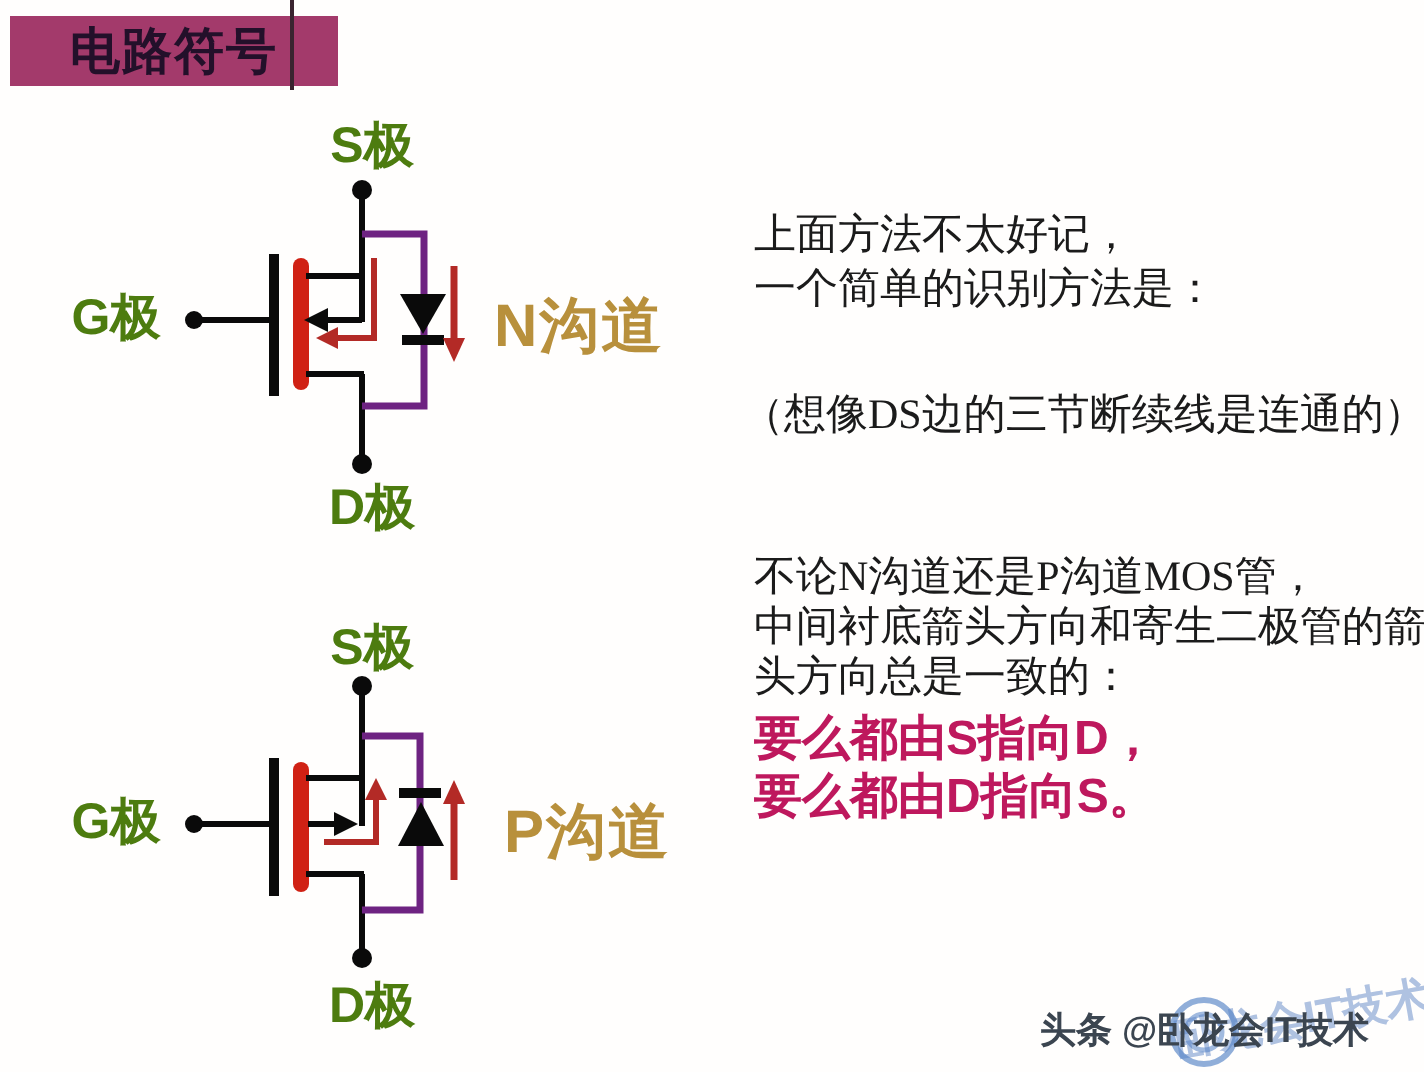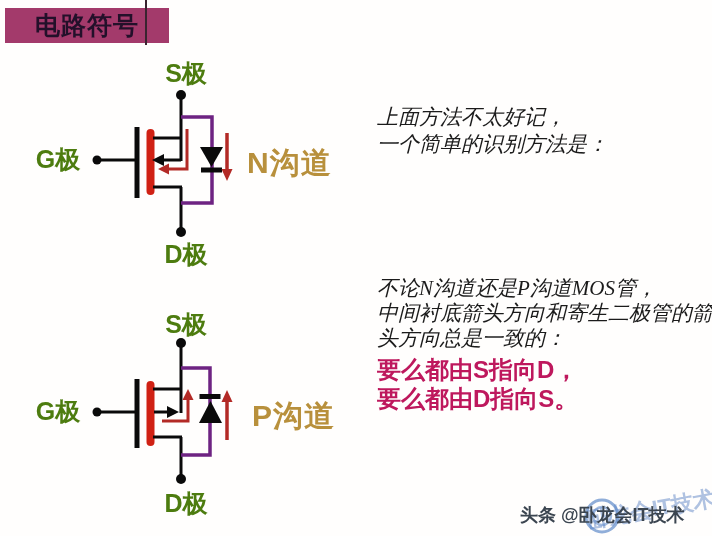--- a/index.html
+++ b/index.html
@@ -30,21 +30,21 @@
   }
   .chan-label{
     position:absolute;font-family:"Liberation Sans", sans-serif;
     font-size:30px;font-weight:bold;color:#b8903c;letter-spacing:1px;
   }
   
   .note{
     position:absolute;color:#1b1b1b;font-size:21px;line-height:27px;
     font-family:"Liberation Serif", serif;white-space:nowrap;
   }
-  .note .blk{display:block;font-style:italic;}
+  .note .blk{display:block;}
   .note-hint{top:194px;left:371px;}
   .note-1{top:104px;left:377px;}
   .note-2{top:276px;left:377px;line-height:25px;}
   .red-line{
     display:block;color:#be185d;font-weight:bold;font-size:24px;line-height:29px;
     font-family:"Liberation Sans", sans-serif;
   }
   .red-line.first{margin-top:4px;}
   
   .wm-rot{
@@ -142,20 +142,21 @@
   <div class="term-label" style="left:151px;top:311px;">S极</div>
   <div class="term-label" style="left:23px;top:398px;">G极</div>
   <div class="term-label" style="left:151px;top:490px;">D极</div>
   <div class="chan-label" style="left:252px;top:396px;">P沟道</div>
 
   <div class="note note-1">
     <span class="blk">上面方法不太好记，</span>
     <span class="blk">一个简单的识别方法是：</span>
   </div>
 
+  <div class="note note-hint">（想像DS边的三节断续线是连通的）</div>
 
   <div class="note note-2">
     <span class="blk">不论N沟道还是P沟道MOS管，</span>
     <span class="blk">中间衬底箭头方向和寄生二极管的箭</span>
     <span class="blk">头方向总是一致的：</span>
     <span class="red-line first">要么都由S指向D，</span>
     <span class="red-line">要么都由D指向S。</span>
   </div>
 
   <div class="wm-rot">卧龙会IT技术</div>

